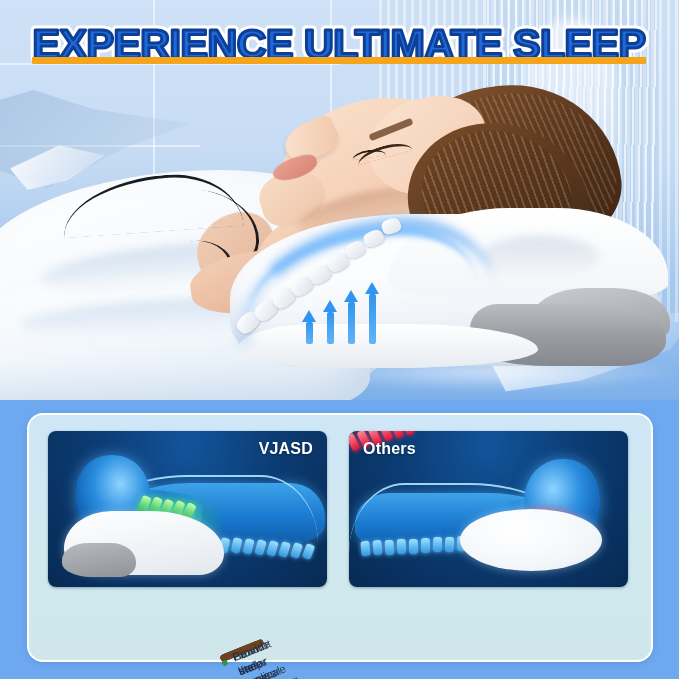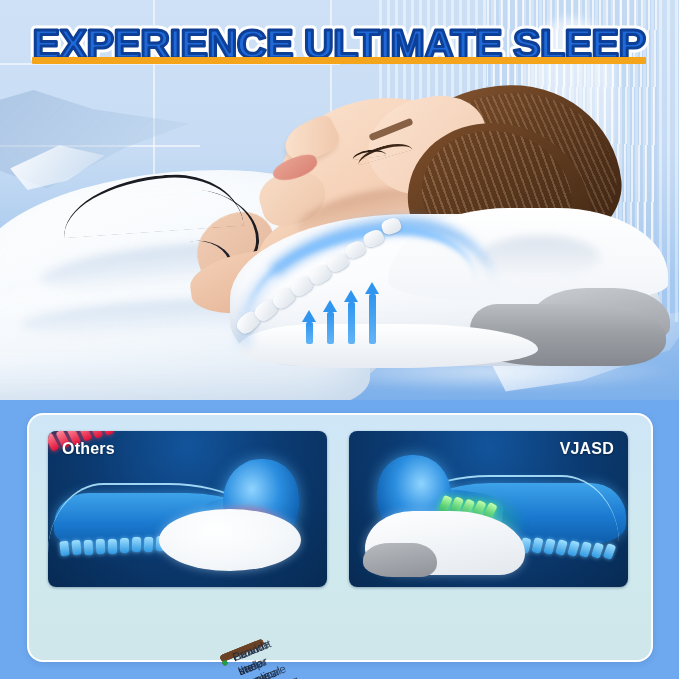--- a/index.html
+++ b/index.html
@@ -537,20 +537,55 @@
     <svg class="headline-svg" width="679" height="78" viewBox="0 0 679 78" style="position:absolute;left:0;top:8px;">
       <text id="headline-text" x="339" y="50" text-anchor="middle" font-family="Liberation Sans, sans-serif" font-size="41.19960921676555" font-weight="bold" letter-spacing="-0.5" stroke="#ffffff" stroke-width="9" stroke-linejoin="round" fill="#ffffff">EXPERIENCE ULTIMATE SLEEP</text>
       <text id="headline-text2" x="339" y="50" text-anchor="middle" font-family="Liberation Sans, sans-serif" font-size="41.19960921676555" font-weight="bold" letter-spacing="-0.5" stroke="#0d3f96" stroke-width="3" stroke-linejoin="round" fill="#1f69d8">EXPERIENCE ULTIMATE SLEEP</text>
     </svg>
     <div id="headline-underline" style="position: absolute; left: 32px; top: 57px; width: 614px; height: 7px; border-radius: 1px; background: rgb(244, 165, 28);"></div>
   </div>
 
   <div class="compare-card">
 
     <div class="panels">
+
+      <div class="panel">
+        <div class="panel-label label-right">VJASD</div>
+        <div class="fig">
+          <div class="torso-v"></div>
+          <div class="outline-v"></div>
+          <div class="neck-v"></div>
+          <div class="head-v"></div>
+          <div class="spine-v" id="spine-vjasd">
+              <div class="sv" style="left: 0px; top: 6px; transform: rotate(6deg);"></div>
+              <div class="sv" style="left: 12px; top: 6.9px; transform: rotate(7.2deg);"></div>
+              <div class="sv" style="left: 24px; top: 7.8px; transform: rotate(8.4deg);"></div>
+              <div class="sv" style="left: 36px; top: 8.7px; transform: rotate(9.6deg);"></div>
+              <div class="sv" style="left: 48px; top: 9.6px; transform: rotate(10.8deg);"></div>
+              <div class="sv" style="left: 60px; top: 10.5px; transform: rotate(12deg);"></div>
+              <div class="sv" style="left: 72px; top: 11.4px; transform: rotate(13.2deg);"></div>
+              <div class="sv" style="left: 84px; top: 12.3px; transform: rotate(14.4deg);"></div>
+              <div class="sv" style="left: 96px; top: 13.2px; transform: rotate(15.6deg);"></div>
+              <div class="sv" style="left: 108px; top: 14.1px; transform: rotate(16.8deg);"></div>
+              <div class="sv" style="left: 120px; top: 15px; transform: rotate(18deg);"></div>
+              <div class="sv" style="left: 132px; top: 15.9px; transform: rotate(19.2deg);"></div>
+              <div class="sv" style="left: 144px; top: 16.8px; transform: rotate(20.4deg);"></div>
+            </div>
+          <div class="green-glow"></div>
+          <div class="green-vert" id="greenvert-vjasd">
+              <div class="gv" style="left: 0px; top: 2px; transform: rotate(0deg);"></div>
+              <div class="gv" style="left: 11px; top: -0.6px; transform: rotate(1.2deg);"></div>
+              <div class="gv" style="left: 22px; top: -3.2px; transform: rotate(2.4deg);"></div>
+              <div class="gv" style="left: 33px; top: -5.8px; transform: rotate(3.6deg);"></div>
+              <div class="gv" style="left: 44px; top: -8.4px; transform: rotate(4.8deg);"></div>
+            </div>
+          <div class="contour-pillow"></div>
+          <div class="contour-pillow-gray"></div>
+        </div>
+      </div>
 
       <div class="panel">
         <div class="panel-label label-left">Others</div>
         <div class="fig">
           <div class="torso-o"></div>
           <div class="outline-o"></div>
           <div class="neck-o"></div>
           <div class="head-o"></div>
           <div class="spine-o" id="spine-others">
               <div class="sv" style="left: 0px; top: 10px; transform: rotate(-6deg);"></div>
@@ -573,55 +608,20 @@
               <div class="rv" style="left: 11px; top: -1.2px; transform: rotate(-26.8deg);"></div>
               <div class="rv" style="left: 22px; top: -4.4px; transform: rotate(-25.6deg);"></div>
               <div class="rv" style="left: 33px; top: -7.6px; transform: rotate(-24.4deg);"></div>
               <div class="rv" style="left: 44px; top: -10.8px; transform: rotate(-23.2deg);"></div>
               <div class="rv" style="left: 55px; top: -14px; transform: rotate(-22deg);"></div>
             </div>
           <div class="flat-pillow"></div>
         </div>
       </div>
 
-      <div class="panel">
-        <div class="panel-label label-right">VJASD</div>
-        <div class="fig">
-          <div class="torso-v"></div>
-          <div class="outline-v"></div>
-          <div class="neck-v"></div>
-          <div class="head-v"></div>
-          <div class="spine-v" id="spine-vjasd">
-              <div class="sv" style="left: 0px; top: 6px; transform: rotate(6deg);"></div>
-              <div class="sv" style="left: 12px; top: 6.9px; transform: rotate(7.2deg);"></div>
-              <div class="sv" style="left: 24px; top: 7.8px; transform: rotate(8.4deg);"></div>
-              <div class="sv" style="left: 36px; top: 8.7px; transform: rotate(9.6deg);"></div>
-              <div class="sv" style="left: 48px; top: 9.6px; transform: rotate(10.8deg);"></div>
-              <div class="sv" style="left: 60px; top: 10.5px; transform: rotate(12deg);"></div>
-              <div class="sv" style="left: 72px; top: 11.4px; transform: rotate(13.2deg);"></div>
-              <div class="sv" style="left: 84px; top: 12.3px; transform: rotate(14.4deg);"></div>
-              <div class="sv" style="left: 96px; top: 13.2px; transform: rotate(15.6deg);"></div>
-              <div class="sv" style="left: 108px; top: 14.1px; transform: rotate(16.8deg);"></div>
-              <div class="sv" style="left: 120px; top: 15px; transform: rotate(18deg);"></div>
-              <div class="sv" style="left: 132px; top: 15.9px; transform: rotate(19.2deg);"></div>
-              <div class="sv" style="left: 144px; top: 16.8px; transform: rotate(20.4deg);"></div>
-            </div>
-          <div class="green-glow"></div>
-          <div class="green-vert" id="greenvert-vjasd">
-              <div class="gv" style="left: 0px; top: 2px; transform: rotate(0deg);"></div>
-              <div class="gv" style="left: 11px; top: -0.6px; transform: rotate(1.2deg);"></div>
-              <div class="gv" style="left: 22px; top: -3.2px; transform: rotate(2.4deg);"></div>
-              <div class="gv" style="left: 33px; top: -5.8px; transform: rotate(3.6deg);"></div>
-              <div class="gv" style="left: 44px; top: -8.4px; transform: rotate(4.8deg);"></div>
-            </div>
-          <div class="contour-pillow"></div>
-          <div class="contour-pillow-gray"></div>
-        </div>
-      </div>
-
     </div>
 
     <div class="bullets">
       <div class="bcol">
         <div class="brow">
           <div class="dot dot-red"></div>
           <div class="btxt">Head under pressure easy to produce headache.</div>
         </div>
         <div class="brow">
           <div class="dot dot-red"></div>

